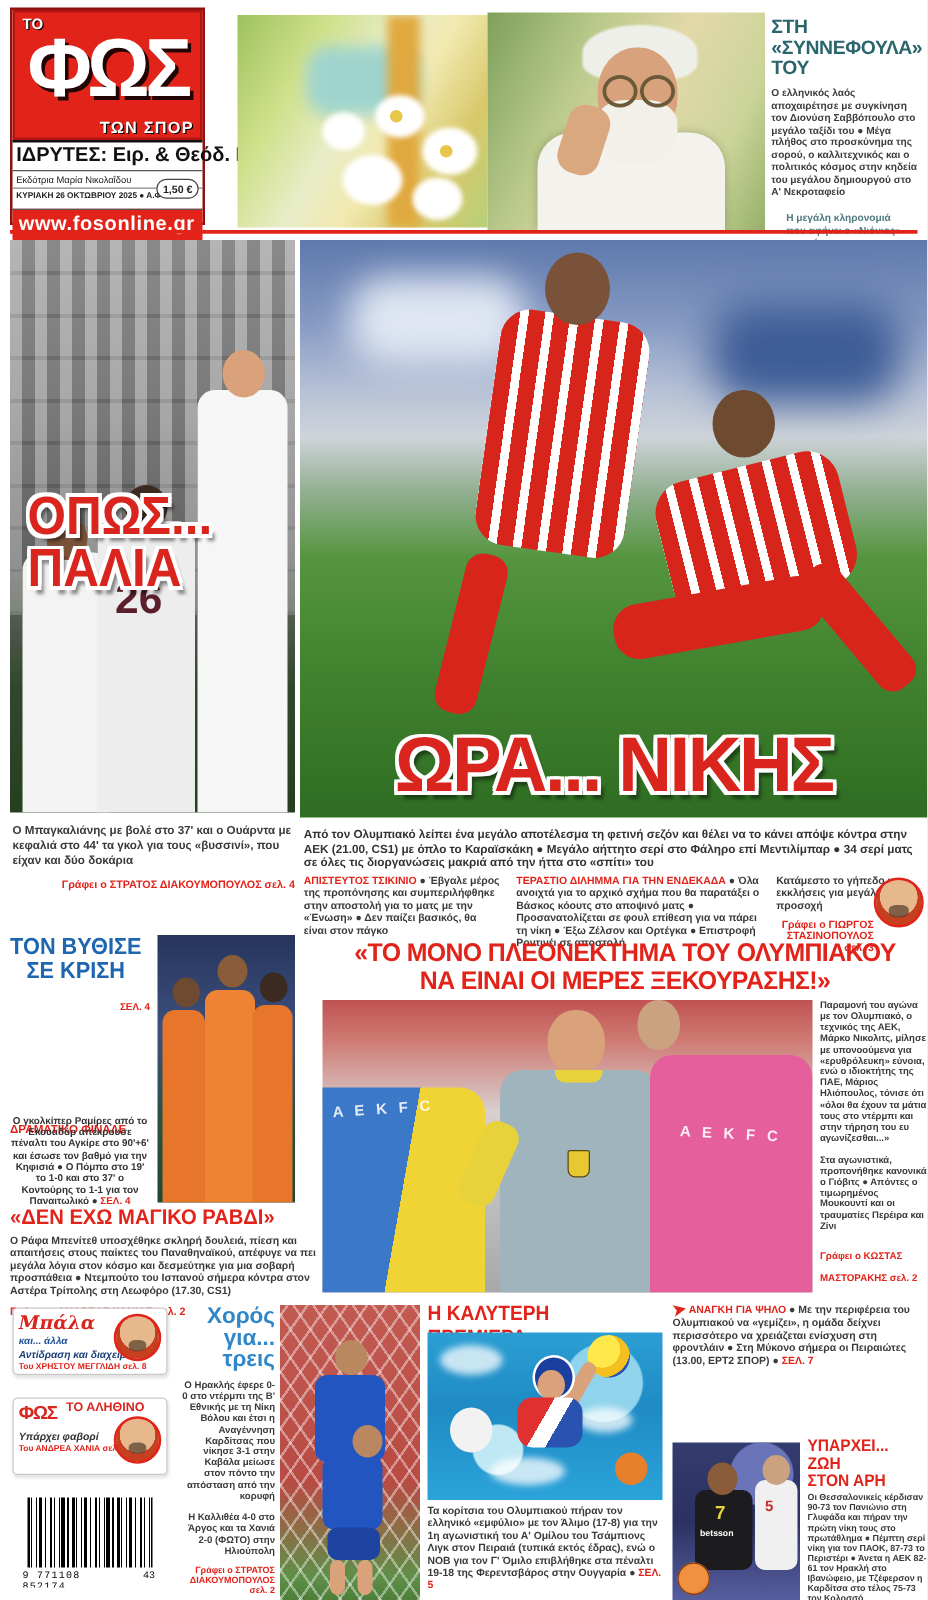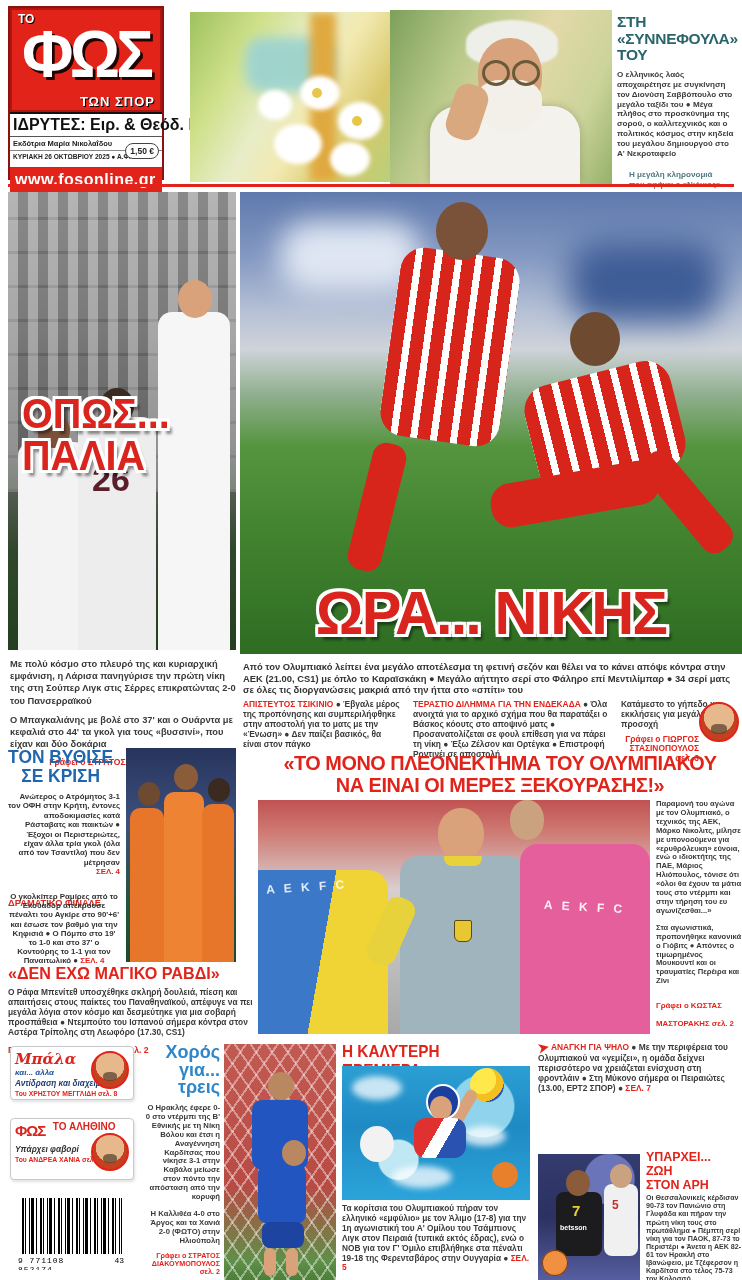--- a/index.html
+++ b/index.html
@@ -15,21 +15,21 @@
             box-shadow:inset 0 0 0 2px #b01510;}
   .logo-to{position:absolute;left:8px;top:4px;color:#fff;font-size:12px;font-weight:900;
            text-shadow:1px 1px 0 #000;}
   .logo-main{position:absolute;left:50%;top:46px;transform:translate(-50%,-50%) scaleX(.95);
              color:#fff;font-size:66px;font-weight:900;letter-spacing:-4px;
              text-shadow:3px 3px 0 rgba(0,0,0,.85);line-height:1;}
   .logo-sub{position:absolute;right:7px;bottom:3px;color:#fff;font-size:13px;font-weight:900;
             letter-spacing:1px;text-shadow:1px 1px 0 #000;}
   .founders{border-top:2px solid #111;padding:2px 3px;font-size:16px;font-weight:900;color:#111;white-space:nowrap;}
   .pubrow{position:relative;border-top:1px solid #555;height:30px;}
-  .publisher{padding:2px 3px 0;font-size:7.5px;font-weight:700;color:#222;}
+  .publisher{padding:2px 3px 0;font-size:7.5px;font-weight:400;color:#222;}
   .dateline{padding:2px 3px 0;font-size:6.6px;font-weight:700;color:#222;border-top:1px solid #888;margin-top:2px;}
   .price-pill{position:absolute;right:3px;top:6px;border:1px solid #444;border-radius:8px;
               font-size:8.5px;font-weight:700;padding:2px 4px;background:#fff;color:#222;}
   .site-band{border-top:1px solid #555;background:#e2231a;color:#fff;font-weight:900;
              font-size:16px;padding:3px 5px;letter-spacing:.5px;}
 
   
   .flowers{left:190px;top:12px;width:200px;height:170px;
            background:linear-gradient(120deg,#9ec25e 0%,#cfe08a 25%,#e8edc8 45%,#f2e9b0 60%,#d8c86a 80%,#b8d07a 100%);}
   .fl-teal{left:55px;top:25px;width:90px;height:55px;border-radius:18px;background:#9fd4cd;filter:blur(6px);}
@@ -273,21 +273,20 @@
     <div class="lp-head" style="left:30px;top:222px;width:32px;height:34px;background:#7a5239;"></div>
     <div class="lp-num" style="left:84px;top:268px;font-size:34px;">26</div>
     <div class="abs larisa-h outline-red" style="position:absolute;">
       <span>ΟΠΩΣ...</span>
         <br>
       <span>ΠΑΛΙΑ</span>
     </div>
   </div>
 
   <div class="abs larisa-text">
-    <p class="p">Με πολύ κόσμο στο πλευρό της και κυριαρχική εμφάνιση, η Λάρισα πανηγύρισε την πρώτη νίκη της στη Σούπερ Λιγκ στις Σέρρες επικρατώντας 2-0 του Πανσερραϊκού</p>
     <p class="p">Ο Μπαγκαλιάνης με βολέ στο 37' και ο Ουάρντα με κεφαλιά στο 44' τα γκολ για τους «βυσσινί», που είχαν και δύο δοκάρια</p>
     <span class="byline">Γράφει ο ΣΤΡΑΤΟΣ ΔΙΑΚΟΥΜΟΠΟΥΛΟΣ σελ. 4</span>
   </div>
 
   <div class="ph main-photo">
     <div class="mp-blur1"></div>
     <div class="mp-blur2"></div>
     <div class="stripe-kit" style="left:150px;top:60px;width:120px;height:190px;border-radius:24px;transform:rotate(8deg);"></div>
     <div class="mp-head" style="left:196px;top:10px;width:52px;height:58px;"></div>
     <div class="stripe-kit" style="left:290px;top:180px;width:150px;height:110px;border-radius:26px;transform:rotate(-14deg);"></div>
@@ -308,21 +307,21 @@
       <div class="mc3-byline">Γράφει ο ΓΙΩΡΓΟΣ ΣΤΑΣΙΝΟΠΟΥΛΟΣ σελ. 3</div>
       <div class="avatar av-stas"></div>
     </div>
   </div>
 
   <section class="abs crisis">
     <div class="crisis-h">
       <span>ΤΟΝ ΒΥΘΙΣΕ</span><br>
       <span>ΣΕ ΚΡΙΣΗ</span>
     </div>
-    <p class="crisis-p1"><span>Ανώτερος ο Ατρόμητος 3-1 τον ΟΦΗ στην Κρήτη, έντονες αποδοκιμασίες κατά Ράσταβατς και παικτών ● Έξοχοι οι Περιστεριώτες, είχαν άλλα τρία γκολ (όλα από τον Τσαντίλα) που δεν μέτρησαν</span><br><span class="pageref">ΣΕΛ. 4</span></p>
+    <p class="crisis-p1"><br><span class="pageref">ΣΕΛ. 4</span></p>
     <p class="crisis-sub">ΔΡΑΜΑΤΙΚΟ ΦΙΝΑΛΕ</p>
     <p class="crisis-p2"><span>Ο γκολκίπερ Ραμίρες από το Εκουαδόρ απέκρουσε πέναλτι του Αγκίρε στο 90'+6' και έσωσε τον βαθμό για την Κηφισιά ● Ο Πόμπο στο 19' το 1-0 και στο 37' ο Κοντούρης το 1-1 για τον Παναιτωλικό ● </span><span class="pageref">ΣΕΛ. 4</span></p>
     <div class="ph crisis-photo">
       <div class="cp-player" style="left:4px;top:60px;width:34px;height:154px;"></div>
       <div class="cp-player" style="left:38px;top:44px;width:40px;height:170px;background:#ef8334;"></div>
       <div class="cp-player" style="left:76px;top:56px;width:32px;height:158px;"></div>
       <div class="cp-head" style="left:12px;top:34px;width:22px;height:24px;"></div>
       <div class="cp-head" style="left:48px;top:16px;width:24px;height:26px;background:#8a5c3a;"></div>
       <div class="cp-head" style="left:82px;top:30px;width:22px;height:24px;background:#3a2a20;"></div>
     </div>

